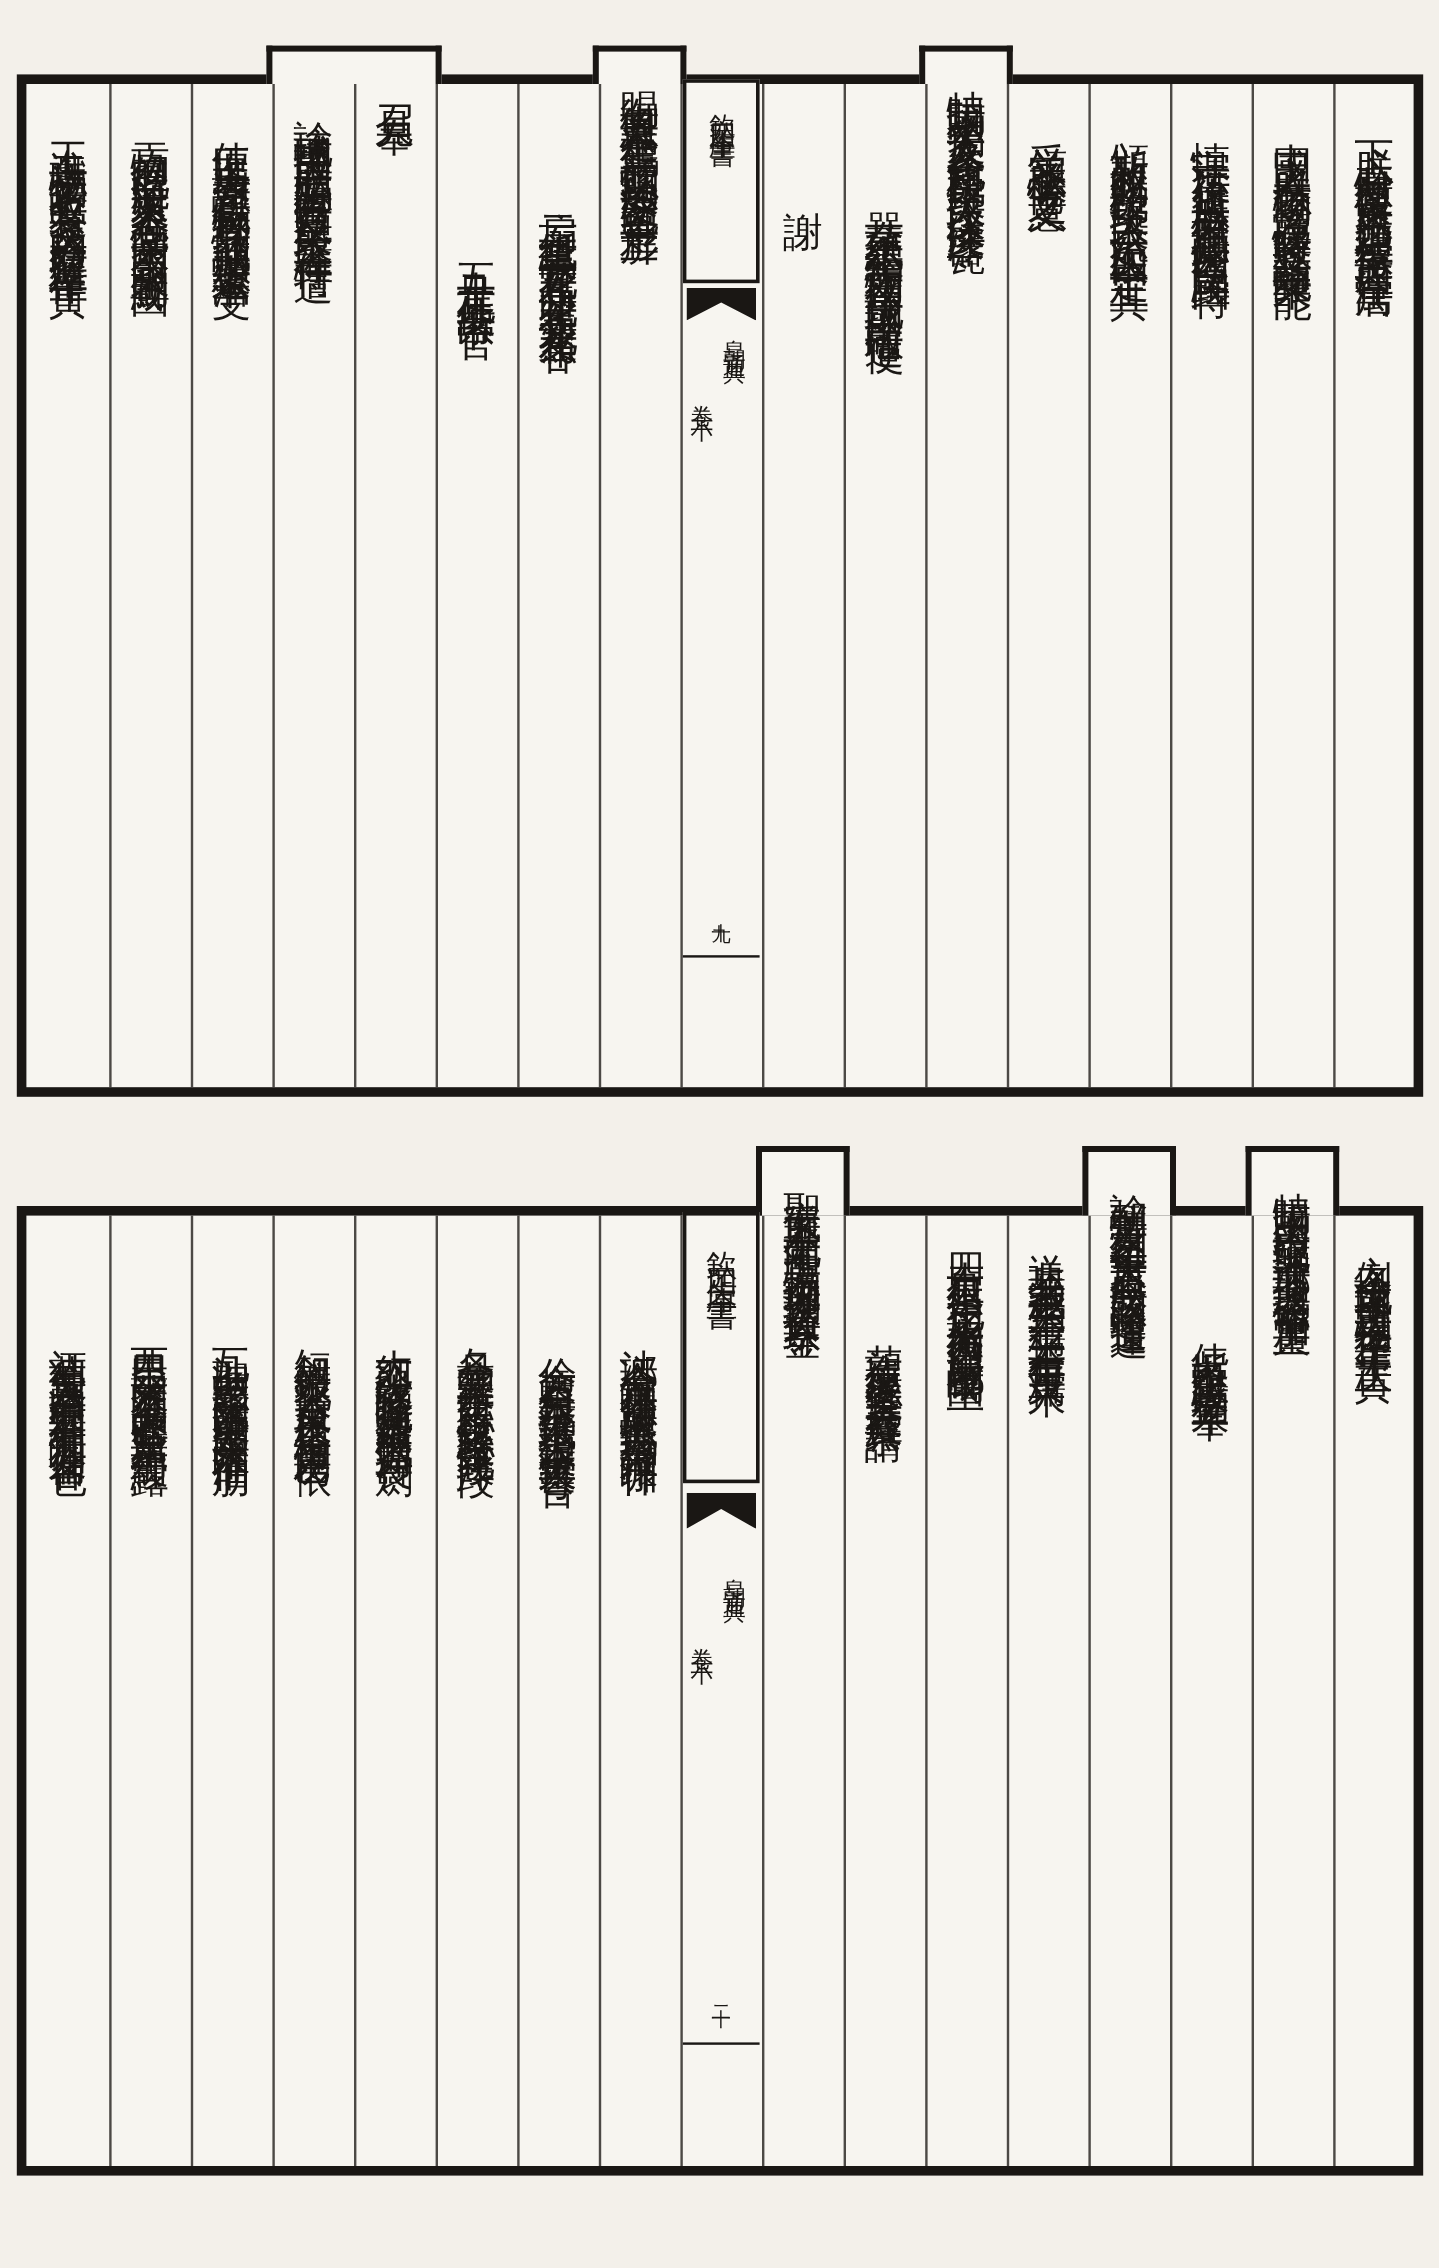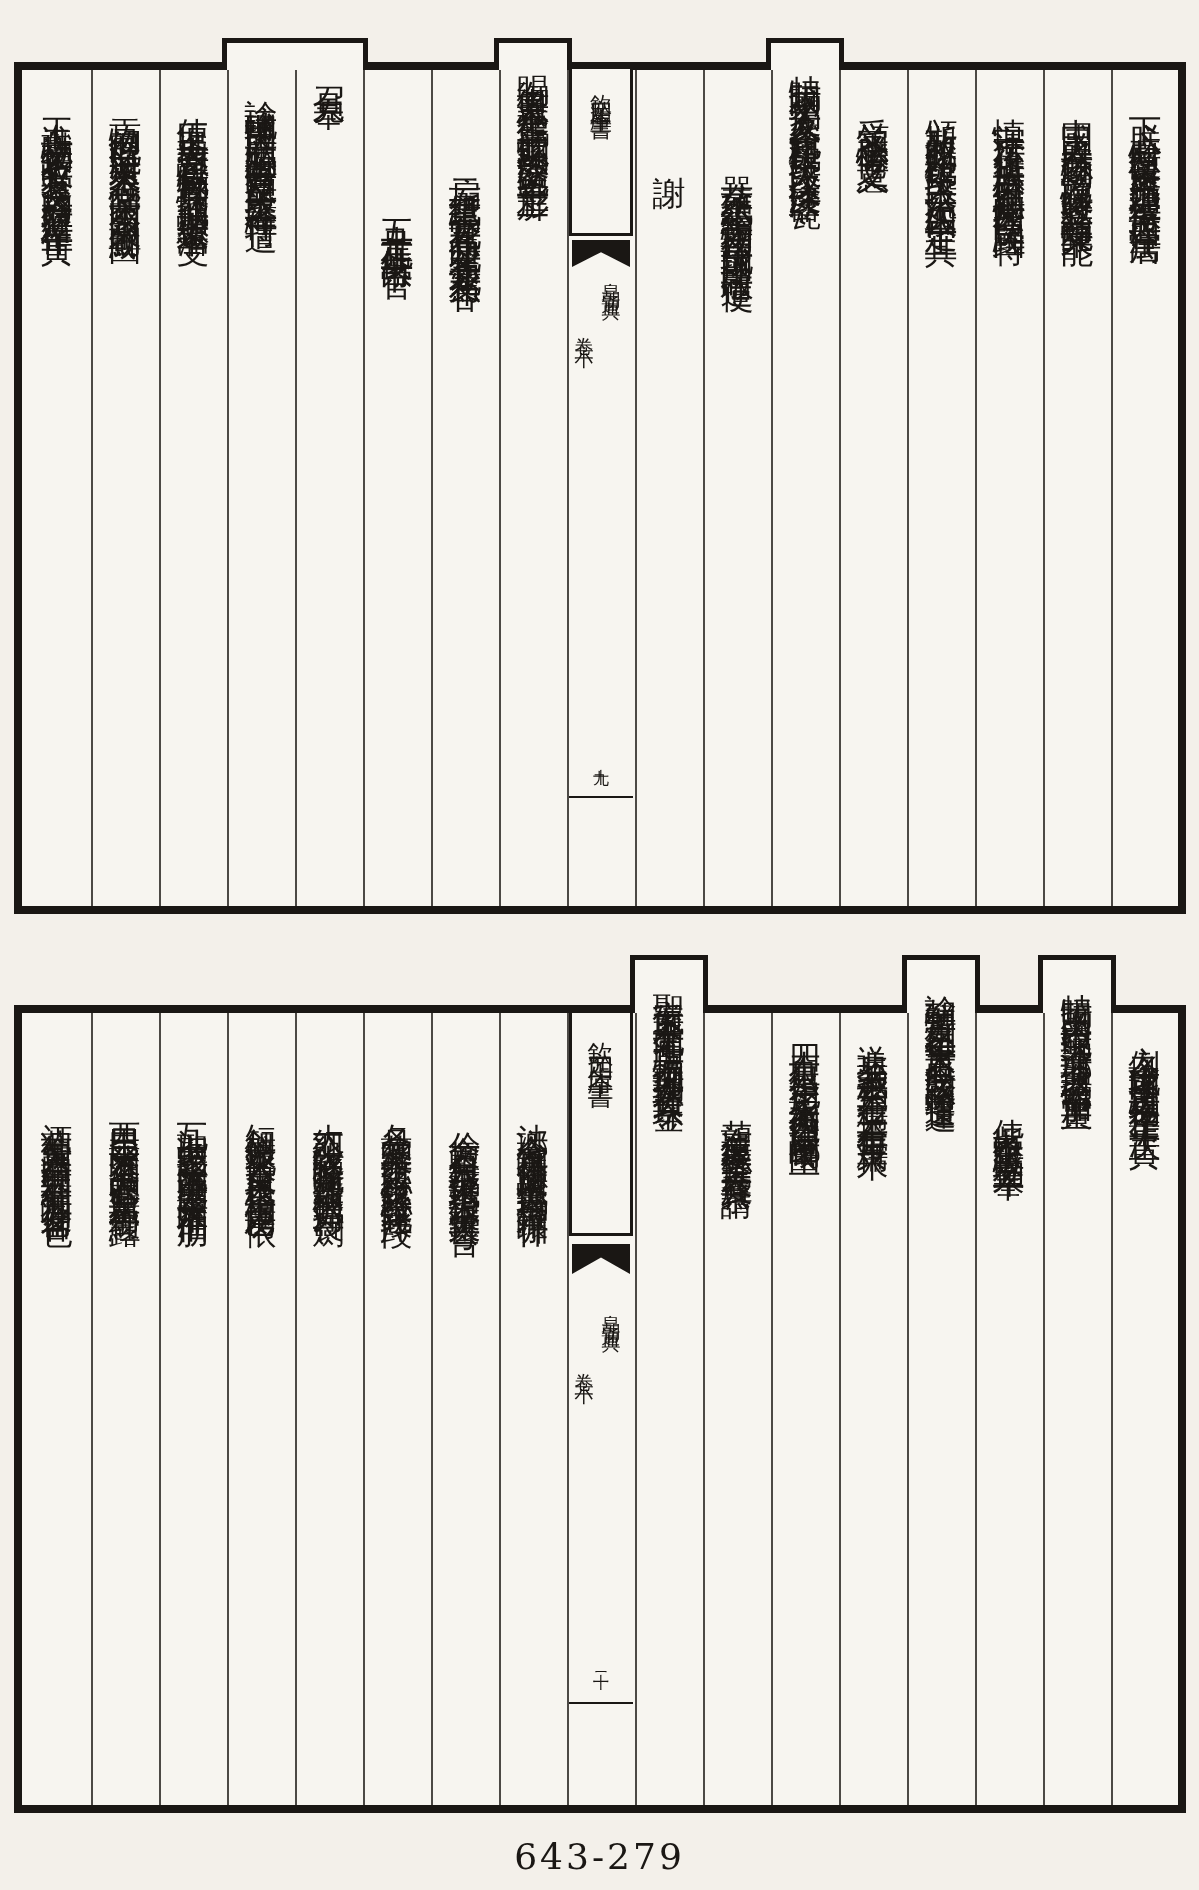--- a/index.html
+++ b/index.html
@@ -65,21 +65,20 @@
 
   <div class="centerbox" style="left:569px;top:1010px;width:64px;height:226px;">
     <div class="vcol" style="left:0;top:9px;width:58px;line-height:58px;font-size:26px;letter-spacing:8px;position:absolute;">欽定四庫全書</div>
   </div>
   <div class="fishtail" style="left:572px;top:1244px;width:58px;height:30px;"></div>
   <div class="vcol" style="left:598px;top:1300px;line-height:28px;font-size:19px;letter-spacing:6px;">皇朝通典</div>
   <div class="vcol" style="left:572px;top:1358px;line-height:26px;font-size:19px;letter-spacing:6px;">卷六十</div>
   <div class="vcol" style="left:584px;top:1660px;line-height:34px;font-size:16px;letter-spacing:1px;">二十</div>
   <div class="folio-rule" style="left:569px;top:1702px;width:64px;"></div>
 
-  <div class="footer-num" style="top:1836px;">643-279</div>
 
 <div class="sep" style="left: 1111px; top: 70px; height: 836px;"></div>
     <div class="sep" style="left: 1043px; top: 70px; height: 836px;"></div>
     <div class="sep" style="left: 975px; top: 70px; height: 836px;"></div>
     <div class="sep" style="left: 907px; top: 70px; height: 836px;"></div>
     <div class="sep" style="left: 839px; top: 70px; height: 836px;"></div>
     <div class="sep" style="left: 771px; top: 70px; height: 836px;"></div>
     <div class="sep" style="left: 703px; top: 70px; height: 836px;"></div>
     <div class="sep" style="left: 635px; top: 70px; height: 836px;"></div>
     <div class="sep" style="left: 567px; top: 70px; height: 836px;"></div>

